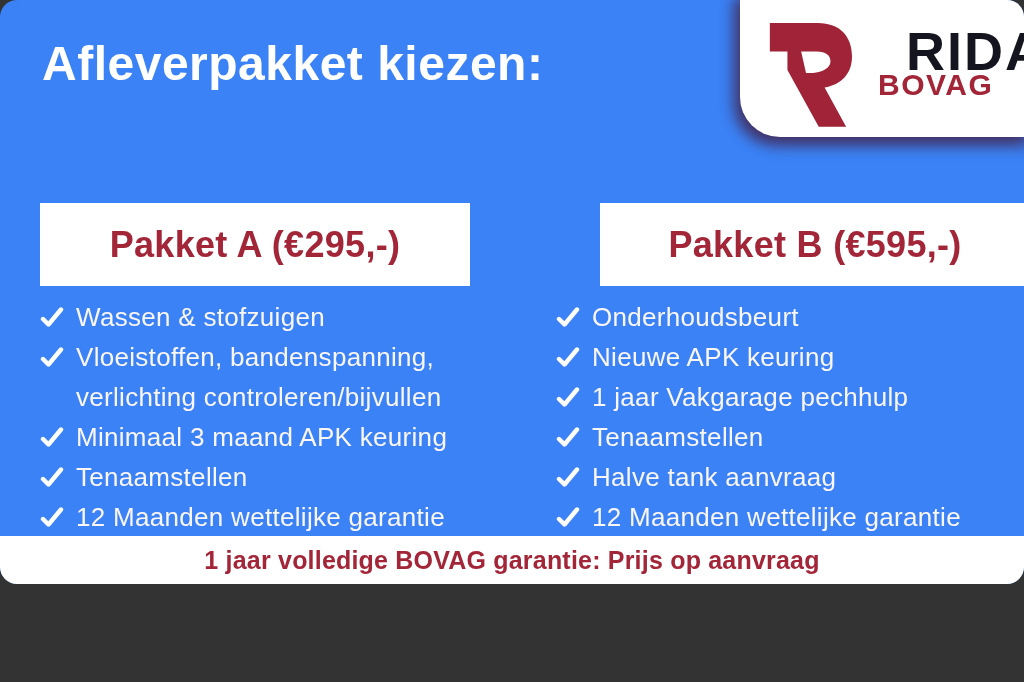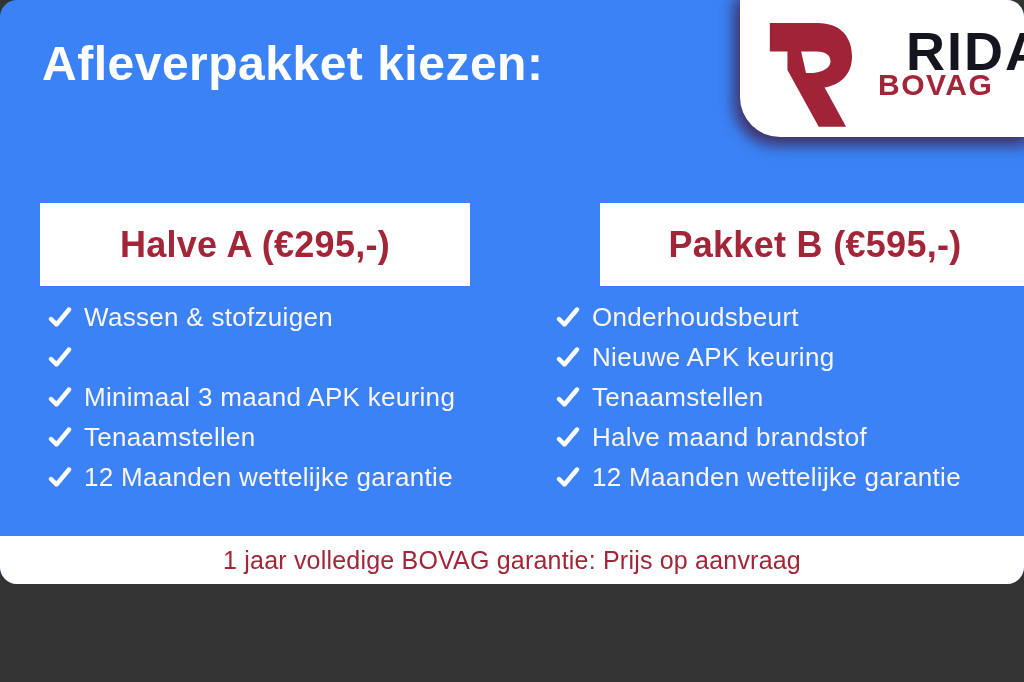--- a/index.html
+++ b/index.html
@@ -43,73 +43,75 @@
     display:flex;align-items:center;justify-content:center;
     font-size:36px;font-weight:800;color:#a32538;
     letter-spacing:0.3px;
   }
   .pkg-box.a{left:40px;}
   .pkg-box.b{left:556px;margin-left:44px;}
   
   .feature-list{
     position:absolute;top:297px;margin:0;padding:0;list-style:none;
   }
-  .feature-list.a{left:48px;width:500px;}
+  .feature-list.a{left:40px;width:500px;}
   .feature-list.b{left:556px;width:460px;}
   .feature-list li{
     display:flex;align-items:flex-start;min-height:40px;
   }
   .feature-list .check{
     flex:0 0 24px;width:24px;height:22px;margin:9px 12px 0 0;
   }
   .feature-list .txt{
     font-size:26px;line-height:40px;color:#fbf6f6;
     letter-spacing:0.3px;white-space:pre-line;font-weight:500;
   }
   
   .footer{
     position:absolute;left:0;bottom:0;width:1024px;height:48px;
     background:#ffffff;
     display:flex;align-items:center;justify-content:center;
   }
   .footer .txt{
-    font-size:25px;font-weight:400;color:#a32538;letter-spacing:0.2px;
+    font-size:25px;font-weight:700;color:#a32538;letter-spacing:0.2px;
     white-space:nowrap;
   }
 </style>
 </head>
 <body>
 
 <div class="canvas">
 
   <div class="title">Afleverpakket kiezen:</div>
 
   <div class="logo-panel">
     <svg class="logo-mark" viewBox="0 0 92 118" xmlns="http://www.w3.org/2000/svg">
       <path fill="#a02337" fill-rule="evenodd" d="M8 12 H57 C80 12 92 26 92 46 C92 64 81 75 64 78 L86 118 H58 L26 60 L26 41 L8 41 Z
            M40 41 L56 41 C65 41 70 45 70 51 C70 58 62 62 52 63 L45 63 Z"></path>
     </svg>
     <div class="logo-name">RIDA</div>
     <div class="logo-subname">BOVAG</div>
   </div>
 
-  <div class="pkg-box a">Halve A (€295,-)</div>
+  <div class="pkg-box a">Pakket A (€295,-)</div>
   <div class="pkg-box b">Pakket B (€595,-)</div>
 
   <ul class="feature-list a">
       <li>
         <svg class="check" viewBox="0 0 24 22">
           <path d="M3 13 L8.5 18.5 L21 3.5" fill="none" stroke="#ffffff" stroke-width="4.4" stroke-linecap="round" stroke-linejoin="round"></path>
         </svg>
         <span class="txt">Wassen &amp; stofzuigen</span>
       </li>
       <li>
         <svg class="check" viewBox="0 0 24 22">
           <path d="M3 13 L8.5 18.5 L21 3.5" fill="none" stroke="#ffffff" stroke-width="4.4" stroke-linecap="round" stroke-linejoin="round"></path>
         </svg>
+        <span class="txt">Vloeistoffen, bandenspanning,
+verlichting controleren/bijvullen</span>
       </li>
       <li>
         <svg class="check" viewBox="0 0 24 22">
           <path d="M3 13 L8.5 18.5 L21 3.5" fill="none" stroke="#ffffff" stroke-width="4.4" stroke-linecap="round" stroke-linejoin="round"></path>
         </svg>
         <span class="txt">Minimaal 3 maand APK keuring</span>
       </li>
       <li>
         <svg class="check" viewBox="0 0 24 22">
           <path d="M3 13 L8.5 18.5 L21 3.5" fill="none" stroke="#ffffff" stroke-width="4.4" stroke-linecap="round" stroke-linejoin="round"></path>
@@ -133,27 +135,33 @@
       <li>
         <svg class="check" viewBox="0 0 24 22">
           <path d="M3 13 L8.5 18.5 L21 3.5" fill="none" stroke="#ffffff" stroke-width="4.4" stroke-linecap="round" stroke-linejoin="round"></path>
         </svg>
         <span class="txt">Nieuwe APK keuring</span>
       </li>
       <li>
         <svg class="check" viewBox="0 0 24 22">
           <path d="M3 13 L8.5 18.5 L21 3.5" fill="none" stroke="#ffffff" stroke-width="4.4" stroke-linecap="round" stroke-linejoin="round"></path>
         </svg>
+        <span class="txt">1 jaar Vakgarage pechhulp</span>
+      </li>
+      <li>
+        <svg class="check" viewBox="0 0 24 22">
+          <path d="M3 13 L8.5 18.5 L21 3.5" fill="none" stroke="#ffffff" stroke-width="4.4" stroke-linecap="round" stroke-linejoin="round"></path>
+        </svg>
         <span class="txt">Tenaamstellen</span>
       </li>
       <li>
         <svg class="check" viewBox="0 0 24 22">
           <path d="M3 13 L8.5 18.5 L21 3.5" fill="none" stroke="#ffffff" stroke-width="4.4" stroke-linecap="round" stroke-linejoin="round"></path>
         </svg>
-        <span class="txt">Halve maand brandstof</span>
+        <span class="txt">Halve tank aanvraag</span>
       </li>
       <li>
         <svg class="check" viewBox="0 0 24 22">
           <path d="M3 13 L8.5 18.5 L21 3.5" fill="none" stroke="#ffffff" stroke-width="4.4" stroke-linecap="round" stroke-linejoin="round"></path>
         </svg>
         <span class="txt">12 Maanden wettelijke garantie</span>
       </li>
     </ul>
 
   <div class="footer">

